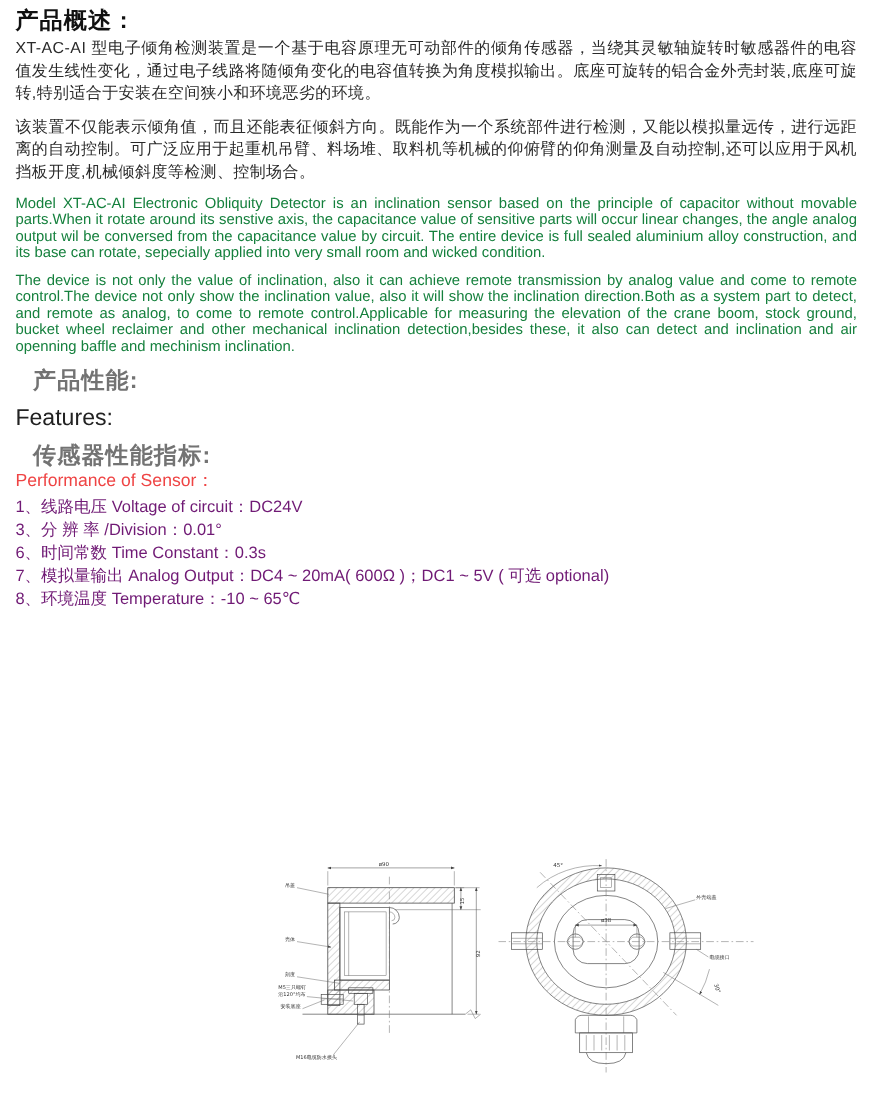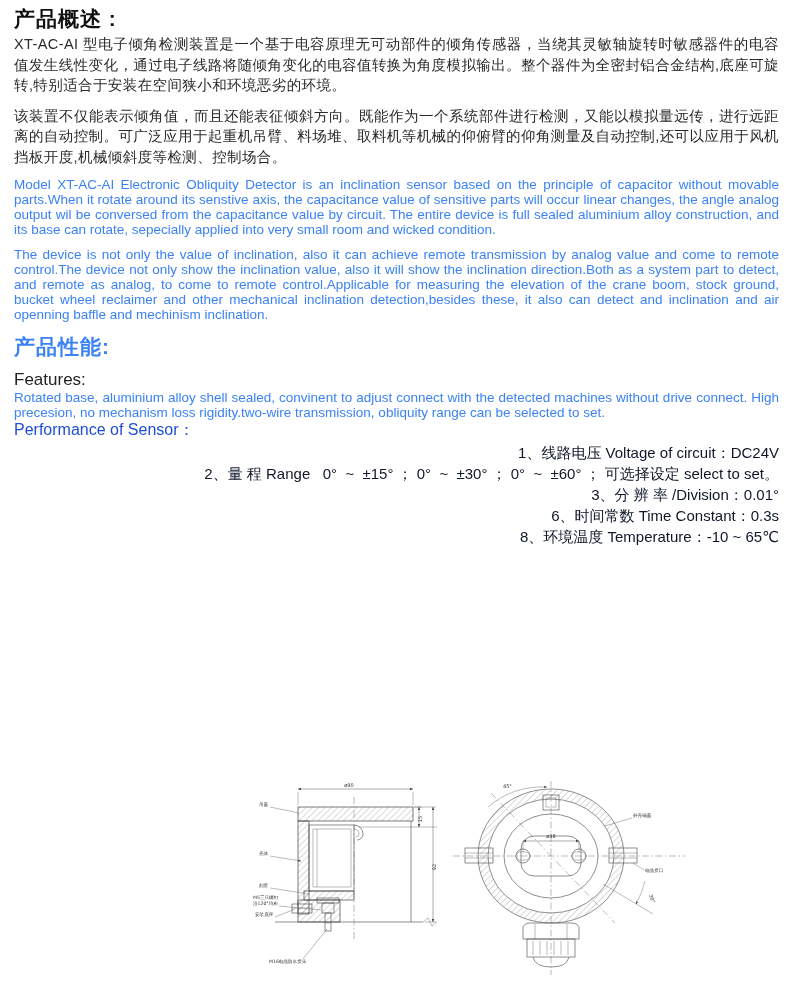--- a/index.html
+++ b/index.html
@@ -12,79 +12,78 @@
     color:#1f1f1f;
     font-family:"Liberation Sans","DejaVu Sans",sans-serif;
     overflow:hidden;
   }
   h1.cn-head{
     font-size:21px;line-height:26px;font-weight:bold;
     margin:0 0 2px 0;color:#111;letter-spacing:1px;
   }
   h2.cn-head{
     font-size:21px;line-height:26px;font-weight:bold;
-    margin:12px 0 0 0;color:#3b82f6;letter-spacing:1px;
+    margin:12px 0 0 16px;color:#737373;letter-spacing:1px;
   }
   h3.en-head{
-    font-size:17px;line-height:20px;font-weight:normal;
+    font-size:21px;line-height:20px;font-weight:normal;
     margin:10px 0 0 0;color:#222;
   }
   p{margin:0;}
   .p-cn{
     font-size:14.5px;line-height:20.5px;color:#2a2a2a;
     text-align:justify;letter-spacing:0.4px;
   }
   .p-en{
-    font-size:13.5px;line-height:15px;color:#3b82f6;
+    font-size:13.5px;line-height:15px;color:#15803d;
     text-align:justify;
   }
   .mt10{margin-top:10px;}
   .sub-en{
-    font-size:16px;line-height:20px;color:#1d4ed8;margin:0;
+    font-size:16px;line-height:20px;color:#ef4444;margin:0;
   }
   .spec-list{margin-top:2px;}
   .spec-item{
-    font-size:15px;line-height:21px;color:#0f172a;
+    font-size:15px;line-height:21px;color:#701a75;
     white-space:pre-wrap;
-    text-align:right;
   }
   .drawing{position:absolute;}
   #section-view{left:251px;top:779px;}
   #front-view{left:453px;top:779px;}
   svg text{font-family:"DejaVu Sans","Liberation Sans",sans-serif;fill:#333;}
   .dimtxt{font-size:5px;}
   .lbltxt{font-size:4.6px;}
   .thin{stroke:#444;stroke-width:0.6;fill:none;}
   .thinner{stroke:#666;stroke-width:0.45;fill:none;}
   .cline{stroke:#777;stroke-width:0.5;fill:none;stroke-dasharray:7 2.5 1.5 2.5;}
   .dline{stroke:#555;stroke-width:0.5;fill:none;}
 </style>
 </head>
 <body>
 
 <div class="page">
 
   <h1 class="cn-head">产品概述 :</h1>
-  <p class="p-cn">XT-AC-AI 型电子倾角检测装置是一个基于电容原理无可动部件的倾角传感器，当绕其灵敏轴旋转时敏感器件的电容值发生线性变化，通过电子线路将随倾角变化的电容值转换为角度模拟输出。整个器件为全密封铝合金结构,底座可旋转,特别适合于安装在空间狭小和环境恶劣的环境。</p>
+  <p class="p-cn">XT-AC-AI 型电子倾角检测装置是一个基于电容原理无可动部件的倾角传感器，当绕其灵敏轴旋转时敏感器件的电容值发生线性变化，通过电子线路将随倾角变化的电容值转换为角度模拟输出。底座可旋转的铝合金外壳封装,底座可旋转,特别适合于安装在空间狭小和环境恶劣的环境。</p>
   <p class="p-cn mt10">该装置不仅能表示倾角值，而且还能表征倾斜方向。既能作为一个系统部件进行检测，又能以模拟量远传，进行远距离的自动控制。可广泛应用于起重机吊臂、料场堆、取料机等机械的仰俯臂的仰角测量及自动控制,还可以应用于风机挡板开度,机械倾斜度等检测、控制场合。</p>
   <p class="p-en mt10">Model XT-AC-AI Electronic Obliquity Detector is an inclination sensor based on the principle of capacitor without movable parts.When it rotate around its senstive axis, the capacitance value of sensitive parts will occur linear changes, the angle analog output wil be conversed from the capacitance value by circuit. The entire device is full sealed aluminium alloy construction, and its base can rotate, sepecially applied into very small room and wicked condition.</p>
   <p class="p-en mt10">The device is not only the value of inclination, also it can achieve remote transmission by analog value and come to remote control.The device not only show the inclination value, also it will show the inclination direction.Both as a system part to detect, and remote as analog, to come to remote control.Applicable for measuring the elevation of the crane boom, stock ground, bucket wheel reclaimer and other mechanical inclination detection,besides these, it also can detect and inclination and air openning baffle and mechinism inclination.</p>
 
   <h2 class="cn-head">产品性能:</h2>
 
   <h3 class="en-head">Features:</h3>
-  <p class="p-en">Rotated base, aluminium alloy shell sealed, convinent to adjust connect with the detected machines without drive connect. High precesion, no mechanism loss  rigidity.two-wire transmission, obliquity range can be selected to set.</p>
-
+
+  <h2 class="cn-head">传感器性能指标:</h2>
   <p class="sub-en">Performance of Sensor：</p>
 
   <div class="spec-list">
     <div class="spec-item">1、线路电压 Voltage of circuit：DC24V</div>
-    <div class="spec-item">2、量 程 Range   0°  ~  ±15° ； 0°  ~  ±30° ； 0°  ~  ±60° ； 可选择设定 select to set。</div>
     <div class="spec-item">3、分 辨 率 /Division：0.01°</div>
     <div class="spec-item">6、时间常数 Time Constant：0.3s</div>
+    <div class="spec-item">7、模拟量输出 Analog Output：DC4 ~ 20mA( 600Ω )；DC1 ~ 5V ( 可选 optional)</div>
     <div class="spec-item">8、环境温度 Temperature：-10 ~ 65℃</div>
   </div>
 
   <svg id="section-view" class="drawing" width="200" height="218" viewBox="0 0 200 218">
     <defs>
       <pattern id="hatchL" patternUnits="userSpaceOnUse" width="4.5" height="4.5" patternTransform="rotate(45)">
         <line x1="0" y1="0" x2="0" y2="4.5" stroke="#6a6a6a" stroke-width="0.5"></line>
       </pattern>
       <marker id="arr" viewBox="0 0 10 10" refX="9" refY="5" markerWidth="7" markerHeight="7" orient="auto-start-reverse">
         <path d="M0,1.5 L10,5 L0,8.5 z" fill="#444"></path>

